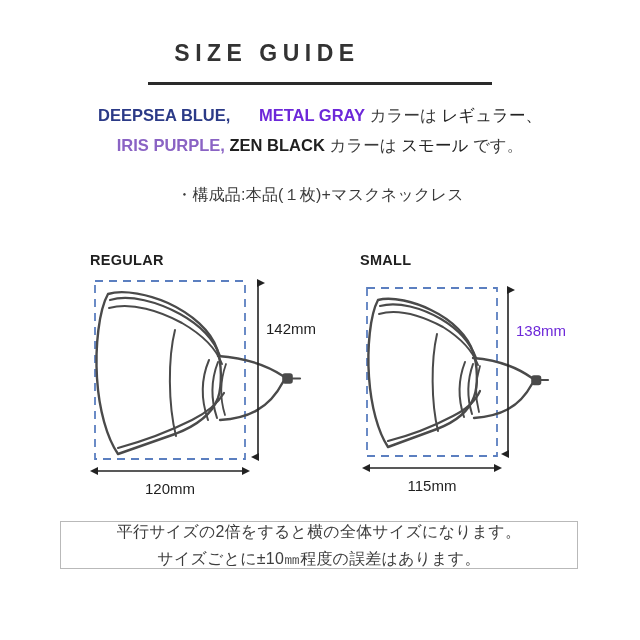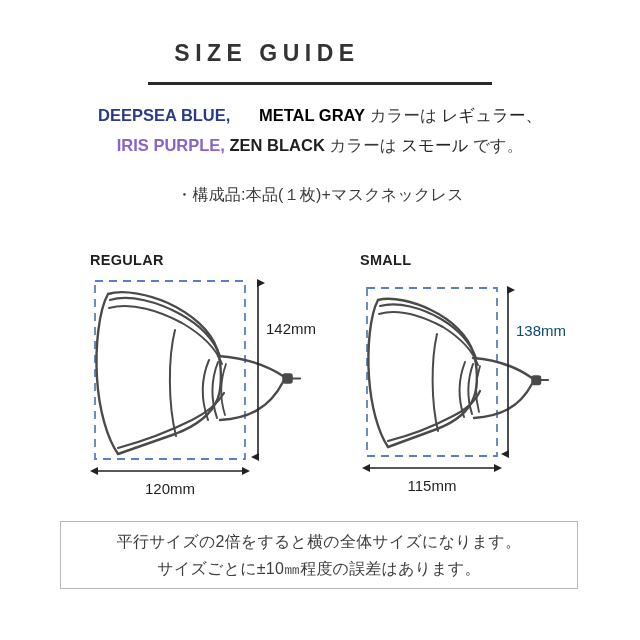--- a/index.html
+++ b/index.html
@@ -87,21 +87,21 @@
   #label-small   { left: 360px; top: 4px; }
 
   .svg-holder { position: absolute; top: 0; left: 0; }
 
   
   #note-box {
     position: absolute;
     left: 60px;
     top: 521px;
     width: 518px;
-    height: 68px;
+    height: 48px;
     border: 1px solid #b9b9b9;
     box-sizing: border-box;
     display: flex;
     flex-direction: column;
     align-items: center;
     justify-content: center;
   }
   .note-line {
     font-size: 16px;
     line-height: 27px;
@@ -113,21 +113,21 @@
 </head>
 <body>
 
 <div id="page-title">SIZE GUIDE</div>
 
 <div id="title-rule" style="background: rgb(42, 42, 42);"></div>
 
 <div id="color-desc">
   <div>
     <span class="c-blue" style="color: rgb(43, 58, 135);">DEEPSEA BLUE,</span>
-    <span class="c-gray" style="color: #000000; margin-left: 24px;">METAL GRAY</span>
+    <span class="c-gray" style="color: #6d28d9; margin-left: 24px;">METAL GRAY</span>
     <span class="jp-plain">カラーは</span>
     <span class="jp-bold">レギュラー、</span>
   </div>
   <div>
     <span class="c-purple" style="color: rgb(138, 99, 196);">IRIS PURPLE,</span>
     <span class="c-black" style="color: rgb(31, 31, 31);">ZEN BLACK</span>
     <span class="jp-plain">カラーは</span>
     <span class="jp-bold">スモール</span>
     <span class="jp-plain">です。</span>
   </div>
@@ -224,21 +224,21 @@
       <line x1="508" y1="42" x2="508" y2="206" stroke="#222" stroke-width="1.6" marker-start="url(#arrUp)" marker-end="url(#arrDown)"></line>
 
       <line x1="369" y1="220" x2="495" y2="220" stroke="#222" stroke-width="1.6" marker-start="url(#arrLeft)" marker-end="url(#arrRight)"></line>
     </g>
   </svg>
 
   <div style="position:absolute; left:266px; top:72px; font-size:15px; color:#1f1f1f;">142mm</div>
 
   <div style="position:absolute; left:95px; top:232px; width:150px; text-align:center; font-size:15px; color:#1f1f1f;">120mm</div>
 
-  <div style="position:absolute; left:516px; top:74px; font-size:15px; color:#0c4a6e;">138mm</div>
+  <div style="position:absolute; left:516px; top:74px; font-size:15px; color:#6d28d9;">138mm</div>
 
   <div style="position:absolute; left:367px; top:229px; width:130px; text-align:center; font-size:15px; color:#1f1f1f;">115mm</div>
 </div>
 
 <div id="note-box" style="border-color: rgb(185, 185, 185);">
   <div class="note-line">平行サイズの2倍をすると横の全体サイズになります。</div>
   <div class="note-line">サイズごとに±10㎜程度の誤差はあります。</div>
 </div>
 
 </body></html>

